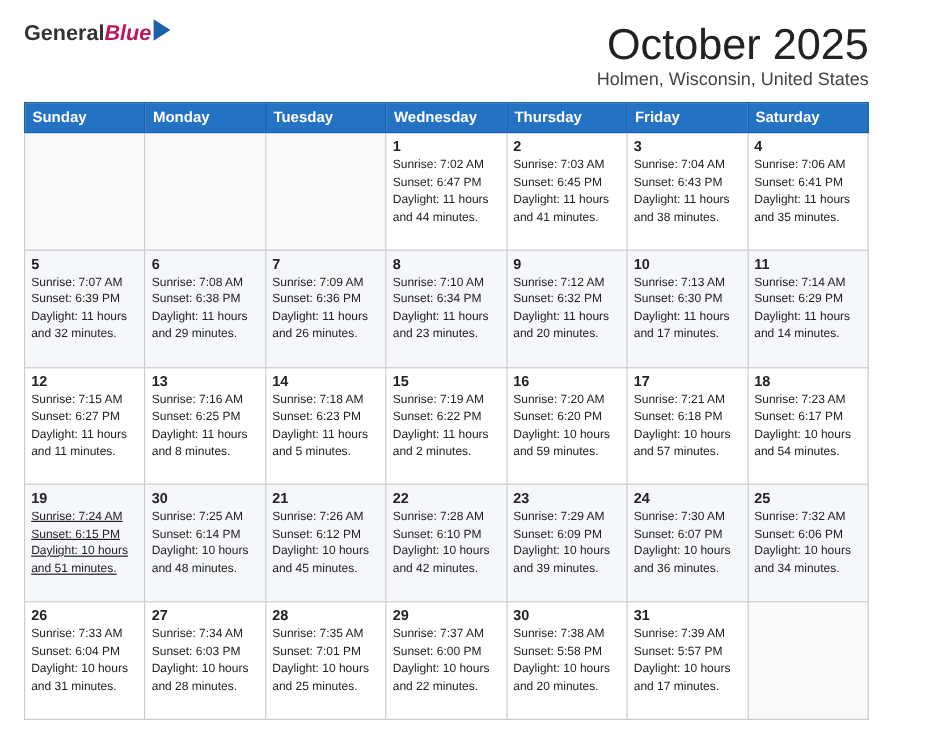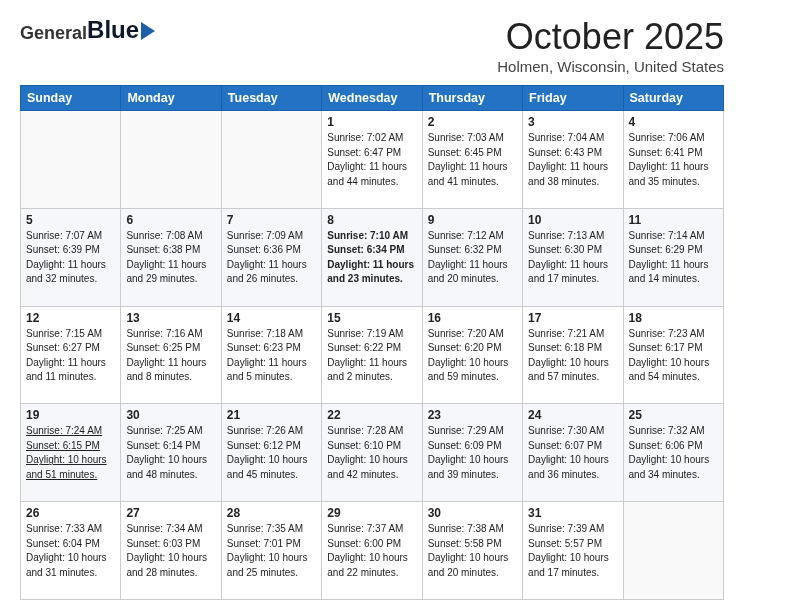--- a/index.html
+++ b/index.html
@@ -32,23 +32,24 @@
       display: flex;
       align-items: flex-end;
       gap: 0;
     }
     .logo-general {
       font-size: 18px;
       font-weight: bold;
       color: #333;
     }
     .logo-blue {
-      font-size: 24px;
+      font-size: 18px;
       font-weight: bold;
-      color: #0f172a;
+      color: #be185d;
+      font-style: italic;
     }
     .logo-arrow {
       width: 0;
       height: 0;
       border-left: 14px solid #1a5fa8;
       border-top: 9px solid transparent;
       border-bottom: 9px solid transparent;
       margin-left: 2px;
       margin-bottom: 4px;
     }
@@ -187,21 +188,21 @@
           </td>
           <td>
             <div class="day-number">7</div>
             <div class="day-info" style="white-space: pre-line;">Sunrise: 7:09 AM
 Sunset: 6:36 PM
 Daylight: 11 hours
 and 26 minutes.</div>
           </td>
           <td>
             <div class="day-number">8</div>
-            <div class="day-info" style="white-space: pre-line; font-weight: bold;">Sunrise: 7:10 AM
+            <div class="day-info" style="white-space: pre-line;">Sunrise: 7:10 AM
 Sunset: 6:34 PM
 Daylight: 11 hours
 and 23 minutes.</div>
           </td>
           <td>
             <div class="day-number">9</div>
             <div class="day-info" style="white-space: pre-line;">Sunrise: 7:12 AM
 Sunset: 6:32 PM
 Daylight: 11 hours
 and 20 minutes.</div>

